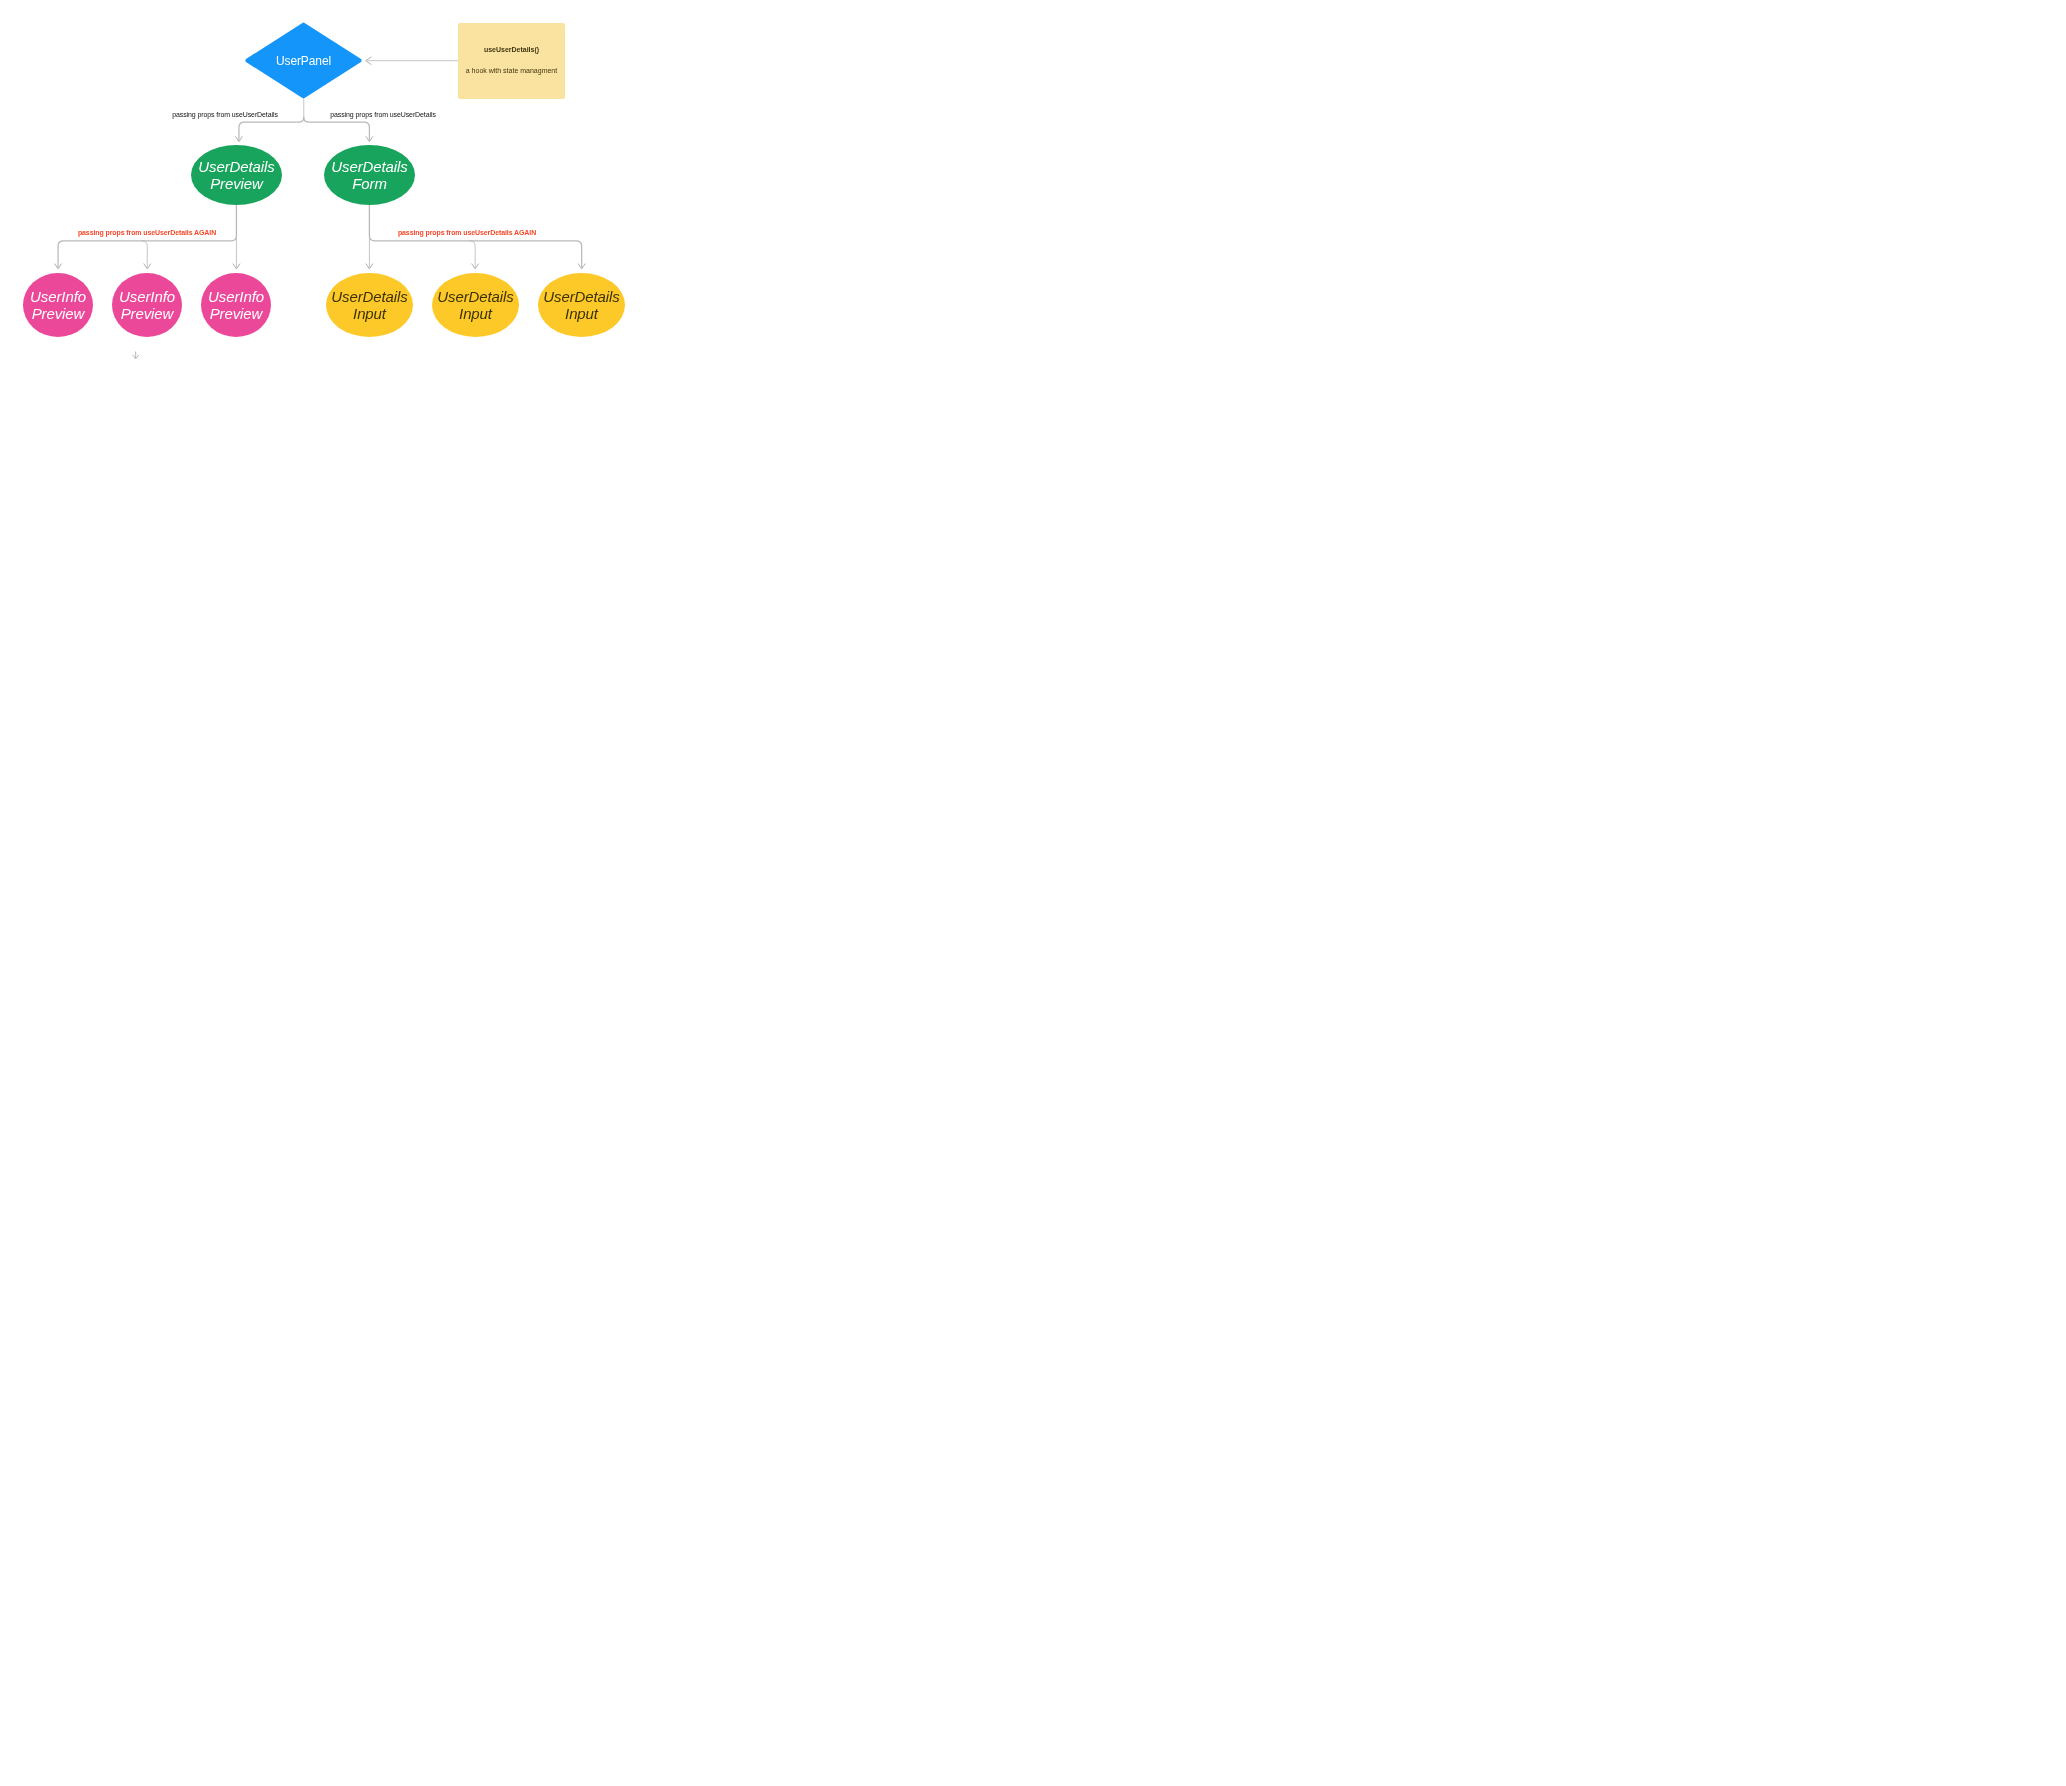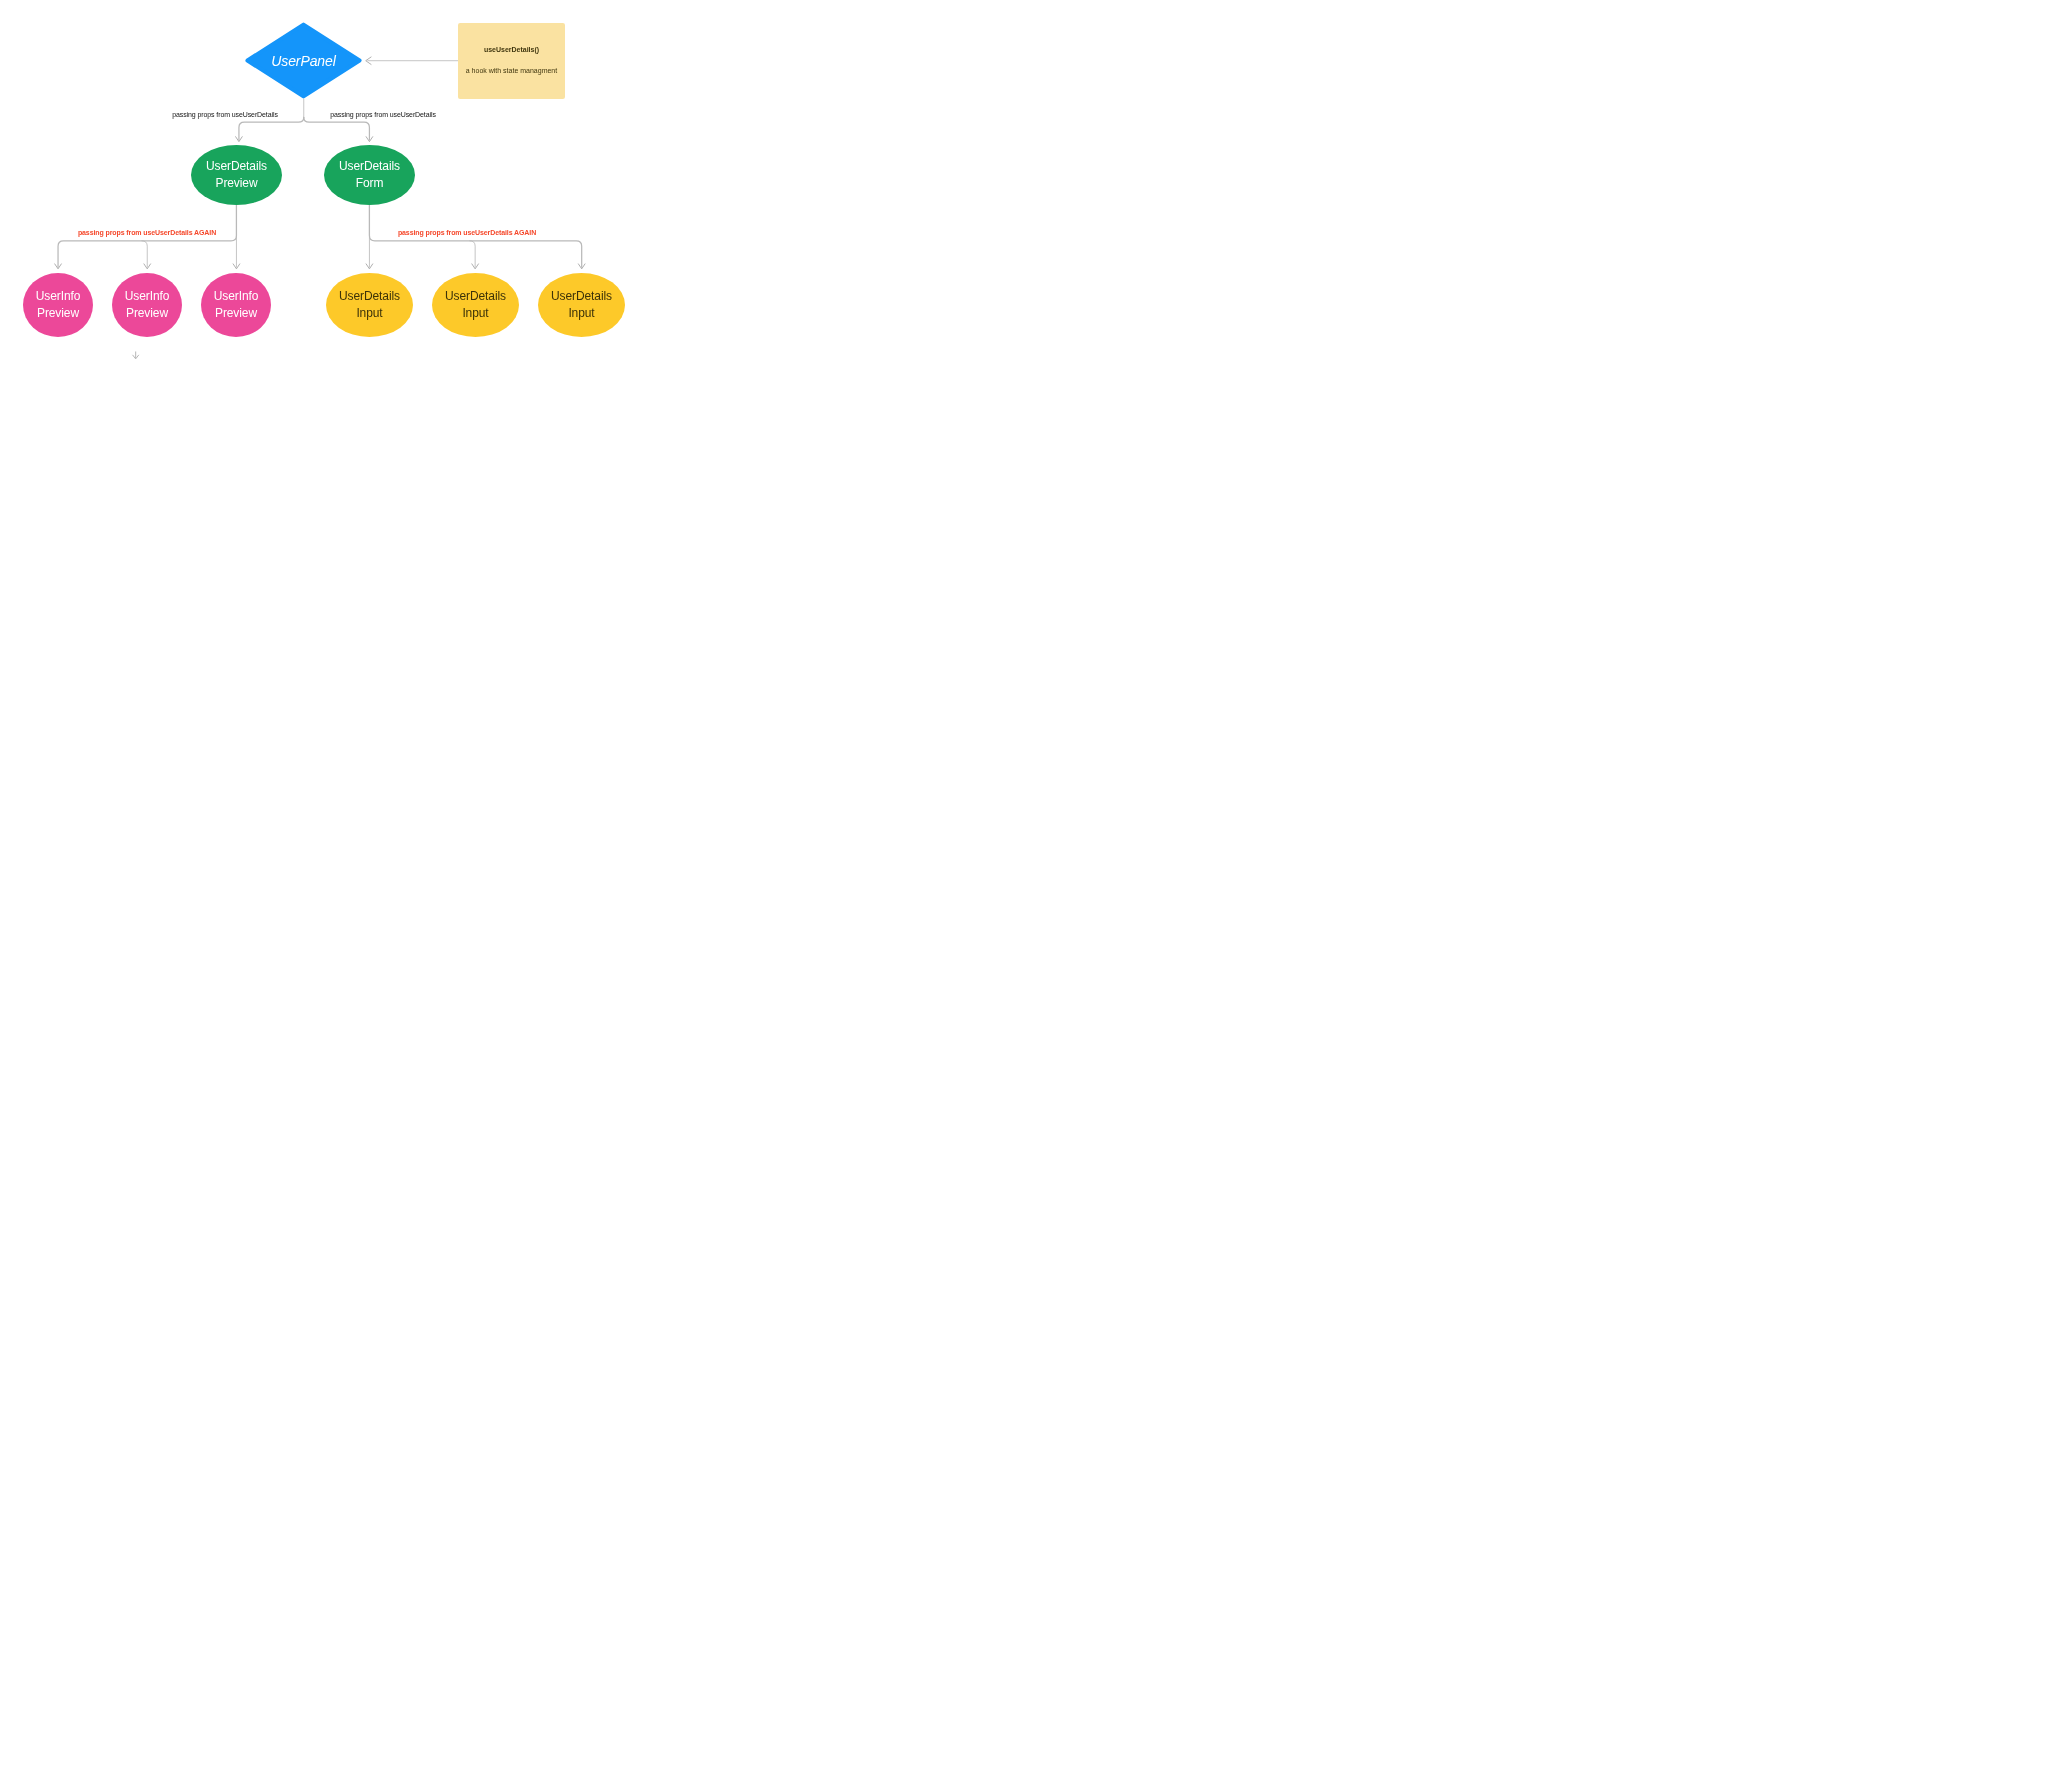--- a/index.html
+++ b/index.html
@@ -13,38 +13,38 @@
     font-family: "Liberation Sans", sans-serif;
   }
   #connector-layer {
     position: absolute;
     left: 0; top: 0;
     width: 648px; height: 382px;
     z-index: 0;
   }
   .node { position: absolute; z-index: 1; display: flex; flex-direction: column; align-items: center; justify-content: center; text-align: center; }
   .ellipse { border-radius: 50%; }
-  .ellipse .l1, .ellipse .l2 { display: block; line-height: 17px; font-size: 12px; letter-spacing: -0.1px; }
+  .ellipse .l1, .ellipse .l2 { display: block; line-height: 17px; font-size: 15px; letter-spacing: -0.1px; font-style: italic; }
   .green { background: #18a45c; color: #ffffff; }
   .purple { background: #ec4899; color: #ffffff; }
   .yellow-ell { background: #fdc929; color: #3c3208; }
 
   
   #node-user-details-preview { left: 191px; top: 145px; width: 91px; height: 60px; }
   #node-user-details-form    { left: 324px; top: 145px; width: 91px; height: 60px; }
   #node-user-info-preview-1  { left:  23px; top: 273px; width: 70px; height: 64px; }
   #node-user-info-preview-2  { left: 112px; top: 273px; width: 70px; height: 64px; }
   #node-user-info-preview-3  { left: 201px; top: 273px; width: 70px; height: 64px; }
   #node-user-details-input-1 { left: 326px; top: 273px; width: 87px; height: 64px; }
   #node-user-details-input-2 { left:432px; top: 273px; width: 87px; height: 64px; }
   #node-user-details-input-3 { left:538px; top: 273px; width: 87px; height: 64px; }
 
   #node-user-panel { left: 245px; top: 22px; width: 117px; height: 77px; }
   #node-user-panel svg { position: absolute; left: 0; top: 0; }
-  #node-user-panel .diamond-label { position: relative; color: #ffffff; font-size: 14px; letter-spacing: -0.1px; font-style: italic; }
+  #node-user-panel .diamond-label { position: relative; color: #ffffff; font-size: 12px; letter-spacing: -0.1px; }
 
   #note-use-user-details {
     left: 458px; top: 23px; width: 107px; height: 76px;
     background: #fae2a1; border-radius: 2.1px; color: #41370f;
     justify-content: flex-start;
   }
   #note-use-user-details .note-title { margin-top: 23px; font-size: 7px; font-weight: bold; line-height: 8.3px; }
   #note-use-user-details .note-sub   { margin-top: 13px; font-size: 7px; line-height: 8.3px; }
 
   .edge-label {

